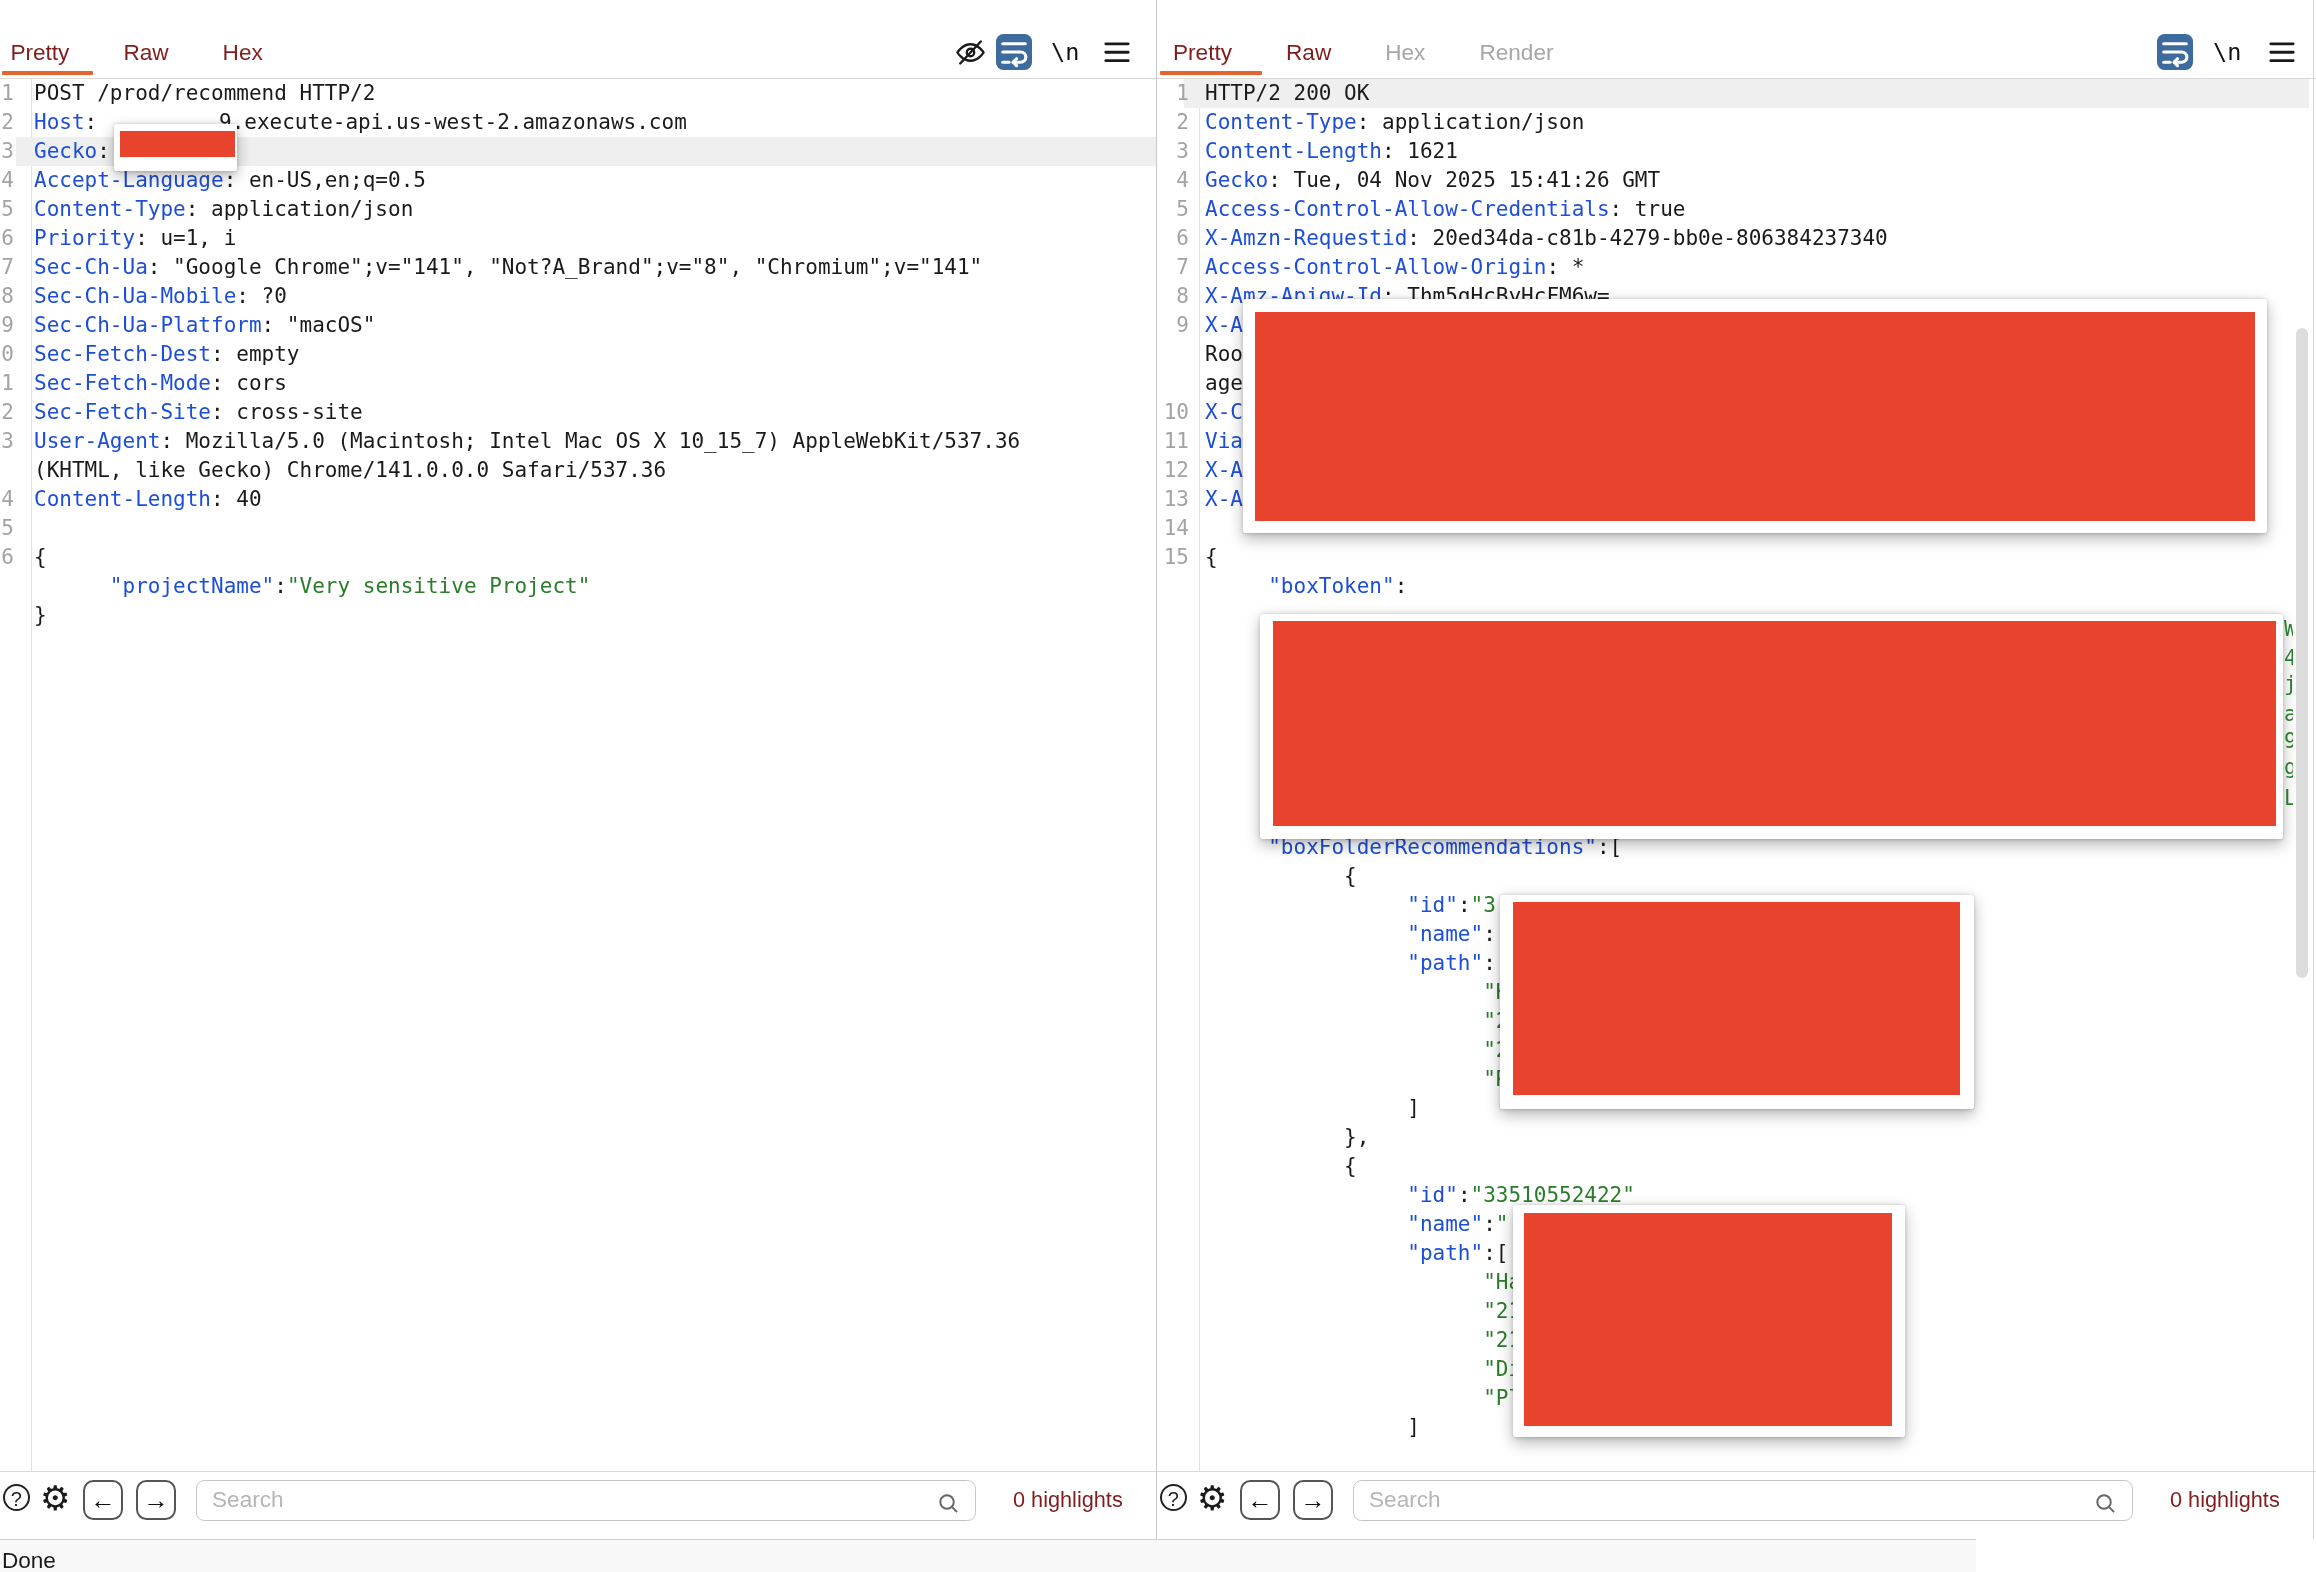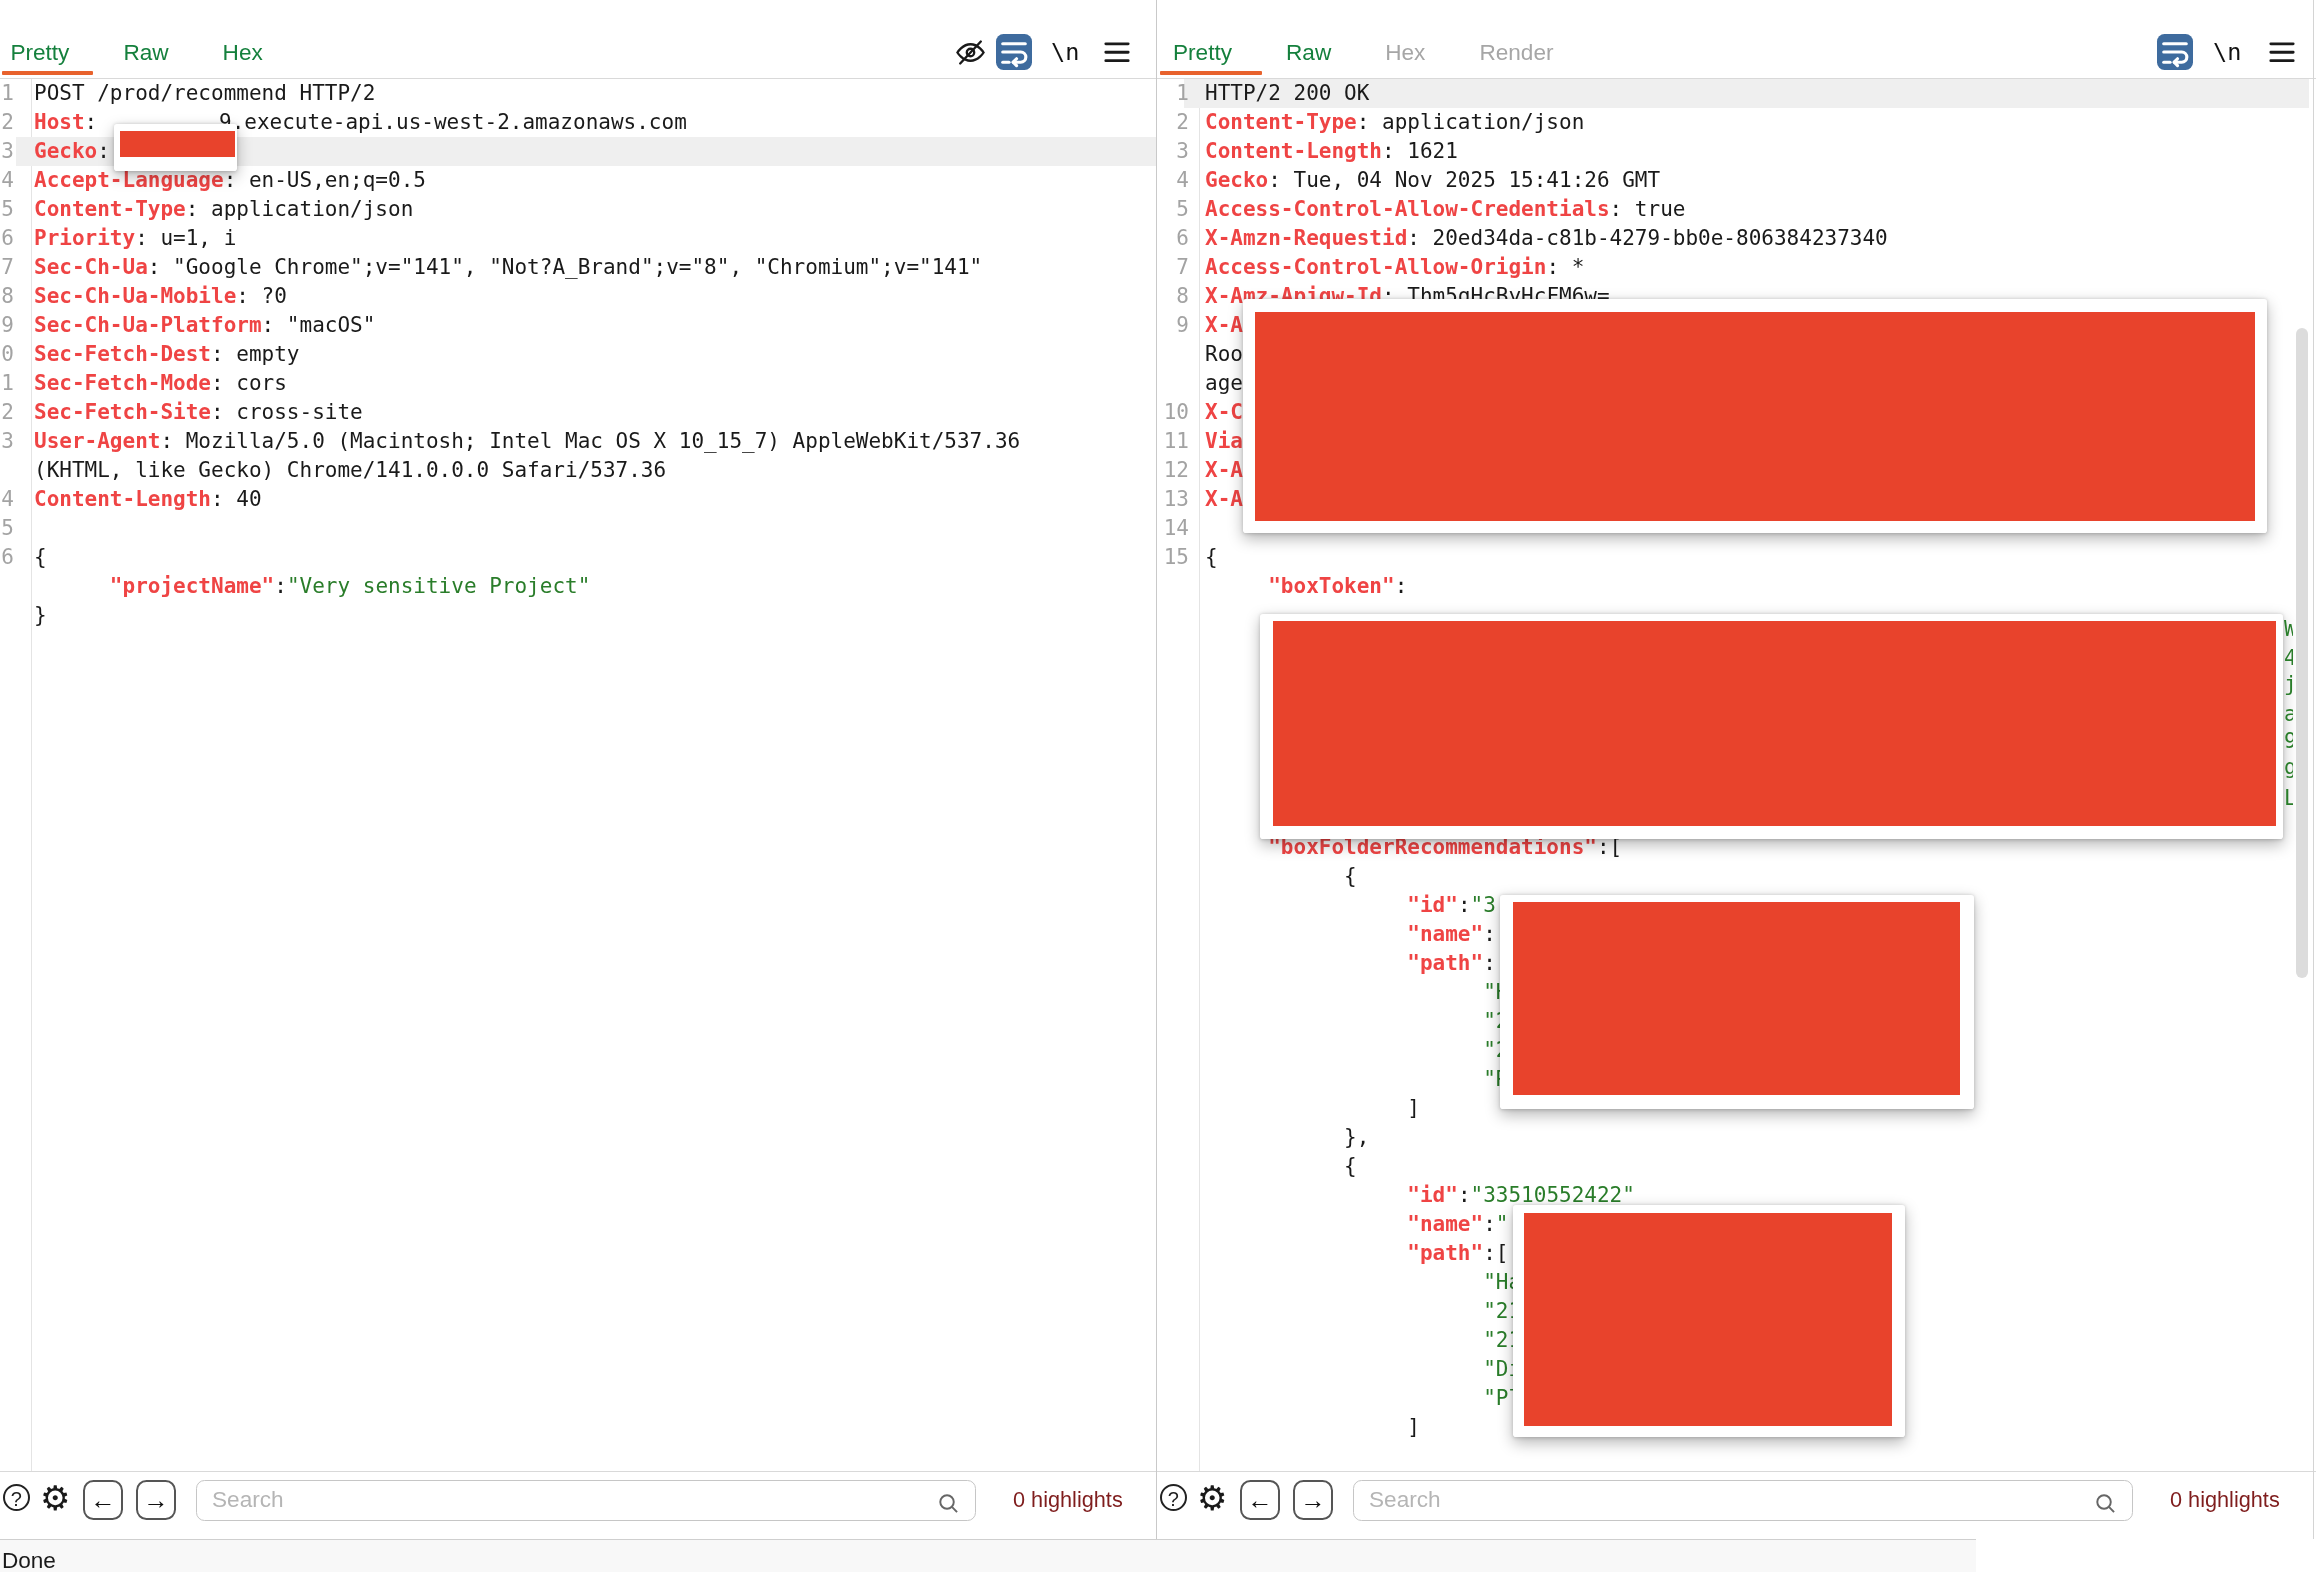--- a/index.html
+++ b/index.html
@@ -9,21 +9,21 @@
   .pane-left{left:0;width:1156px;--gw:14px;--cl:34px;--hls:16px;--hlr:0px;}
   .pane-right{left:1157px;width:1159px;--gw:32px;--cl:48px;--hls:27px;--hlr:7.5px;}
   #divider{position:absolute;left:1156px;top:0;width:0.9px;height:1539px;background:#c9c9c9;}
   #right-edge{position:absolute;left:2313px;top:0;width:0.9px;height:1539px;background:#d4d4d4;}
 
   .pane-title{position:absolute;left:9.4px;top:1.9px;font-size:25.4px;font-weight:bold;color:#111;}
   .tabbar{position:absolute;left:0;right:0;top:0;height:78px;border-bottom:0.9px solid #d9d9d9;background:#fff;}
   .tabs{position:absolute;top:40px;display:flex;gap:54px;}
   .pane-left .tabs{left:10.4px;}
   .pane-right .tabs{left:16px;}
-  .tab{font-size:22.6px;color:#15803d;cursor:default;}
+  .tab{font-size:22.6px;color:#7f1d1d;cursor:default;}
   .tab.disabled{color:#a6a6a6;}
   .tab-underline{position:absolute;top:71px;height:3.8px;background:#e8622d;border-radius:0.9px;}
   .pane-left .tab-underline{left:1.9px;width:91px;}
   .pane-right .tab-underline{left:2.8px;width:102px;}
 
   .hicon{position:absolute;top:36px;}
   .icon-eye{left:954px;width:33px;height:33px;}
   .icon-wrap{left:996px;top:34px;width:36px;height:36px;background:#3e6b9e;border-radius:7.5px;}
   .pane-right .icon-wrap{left:1000px;}
   .icon-nl{left:1051px;top:38px;font-family:"DejaVu Sans Mono",monospace;font-size:23.5px;color:#111;}
@@ -36,21 +36,21 @@
   .gutter-line{position:absolute;top:79px;bottom:67px;width:0.9px;background:#e4e4e4;}
   .pane-left .gutter-line{left:31px;}
   .pane-right .gutter-line{left:42px;}
   .row{position:relative;height:29px;line-height:29px;white-space:pre;z-index:0;}
   .row.hl::before{content:"";position:absolute;left:var(--hls);right:var(--hlr);top:0;bottom:0;
                   background:#efefef;z-index:-1;}
   .ln{position:absolute;left:0;width:var(--gw);text-align:right;overflow:hidden;direction:rtl;
       color:#a3a3a3;}
   .lc{margin-left:var(--cl);}
   .sg-p{color:#1a1a1a;}
-  .sg-h{color:#ef4444;font-weight:bold;}
+  .sg-h{color:#1d4ed8;}
   .sg-g{color:#2a7d2a;}
   .abs-seg{position:absolute;}
 
   .footer{position:absolute;left:0;right:0;bottom:0;height:67px;border-top:0.9px solid #d9d9d9;background:#fff;}
   .f-help{position:absolute;left:2.8px;top:12.2px;width:27px;height:27px;border:2.4px solid #222;
           border-radius:50%;text-align:center;font-size:20px;line-height:26px;color:#222;box-sizing:border-box;}
   .f-gear{position:absolute;left:40px;top:5.6px;font-size:34px;line-height:41px;color:#1a1a1a;
           font-family:"DejaVu Sans",sans-serif;}
   .f-nav{position:absolute;top:7.5px;width:40px;height:40px;border:2.4px solid #555;border-radius:10.4px;
          font-size:25.4px;text-align:center;line-height:37px;color:#111;box-sizing:border-box;background:#fff;}

